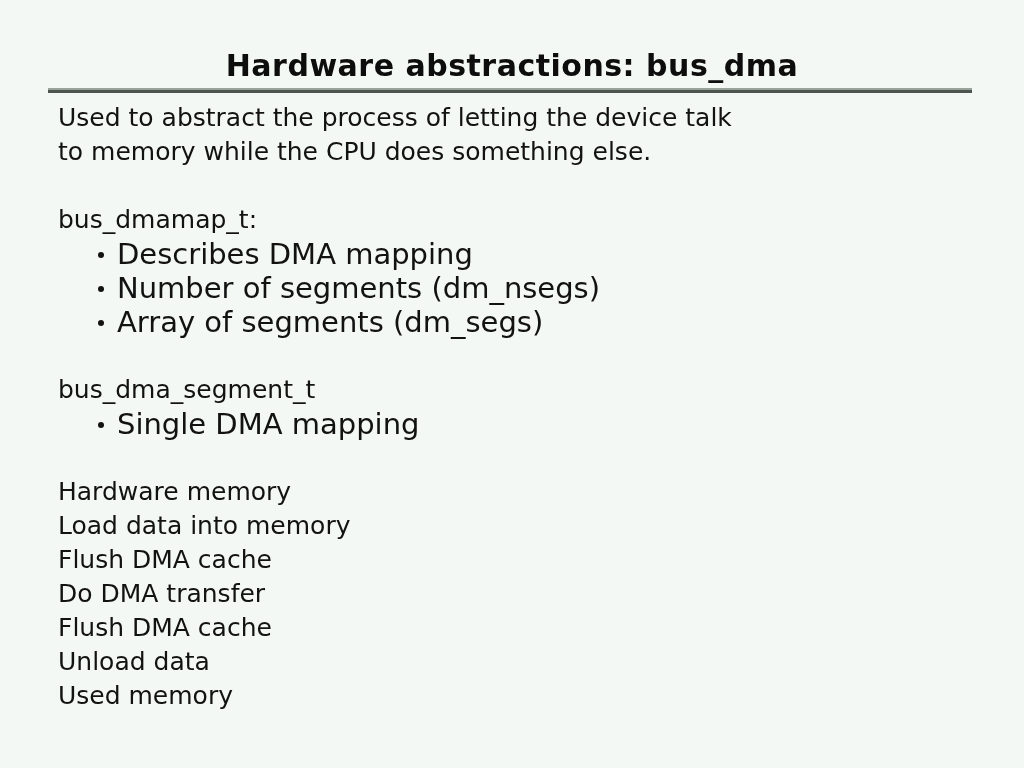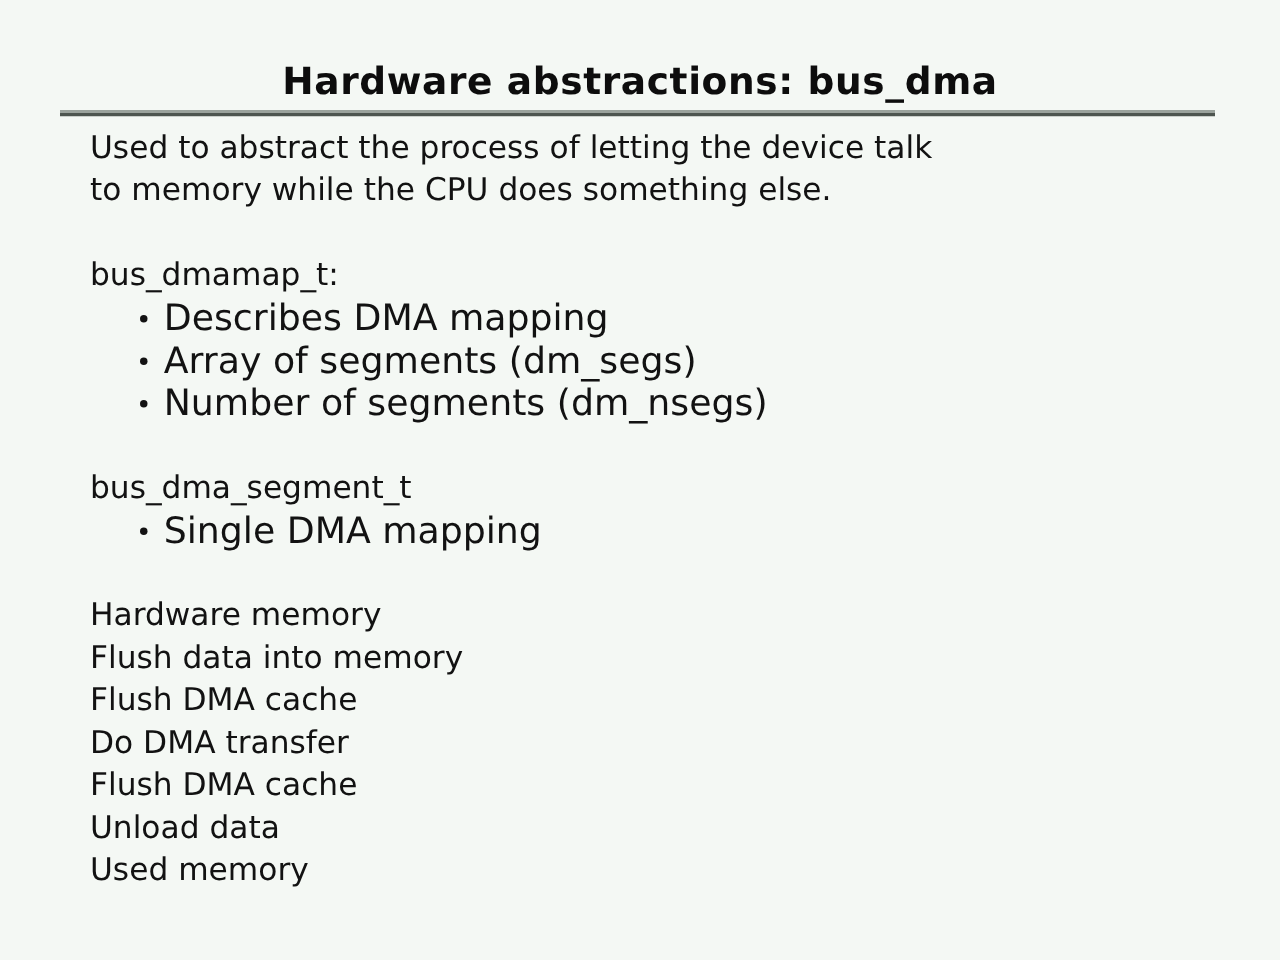--- a/index.html
+++ b/index.html
@@ -45,21 +45,21 @@
     height: 5px;
     background: linear-gradient(to bottom,
                 #9aa29c 0%, #9aa29c 45%,
                 #4d554f 45%, #4d554f 100%);
   }
 
   
   .body-area {
     position: absolute;
     top: 101px;
-    left: 72px;
+    left: 58px;
     width: 940px;
   }
 
   .line {
     font-size: 25px;
     line-height: 34px;
     color: #121212;
     white-space: nowrap;
   }
 
@@ -108,40 +108,40 @@
     <div class="spacer"></div>
 
     <div class="line">bus_dmamap_t:</div>
 
     <div class="bullet-line">
       <span class="bullet-dot"></span>
       <span class="bullet-text">Describes DMA mapping</span>
     </div>
     <div class="bullet-line">
       <span class="bullet-dot"></span>
-      <span class="bullet-text">Array of segments (dm_segs)</span>
+      <span class="bullet-text">Number of segments (dm_nsegs)</span>
     </div>
     <div class="bullet-line">
       <span class="bullet-dot"></span>
-      <span class="bullet-text">Number of segments (dm_nsegs)</span>
+      <span class="bullet-text">Array of segments (dm_segs)</span>
     </div>
 
     <div class="spacer"></div>
 
     <div class="line">bus_dma_segment_t</div>
 
     <div class="bullet-line">
       <span class="bullet-dot"></span>
       <span class="bullet-text">Single DMA mapping</span>
     </div>
 
     <div class="spacer"></div>
 
     <div class="line">Hardware memory</div>
-    <div class="line">Flush data into memory</div>
+    <div class="line">Load data into memory</div>
     <div class="line">Flush DMA cache</div>
     <div class="line">Do DMA transfer</div>
     <div class="line">Flush DMA cache</div>
     <div class="line">Unload data</div>
     <div class="line">Used memory</div>
 
   </div>
 </div>
 
 </body></html>

